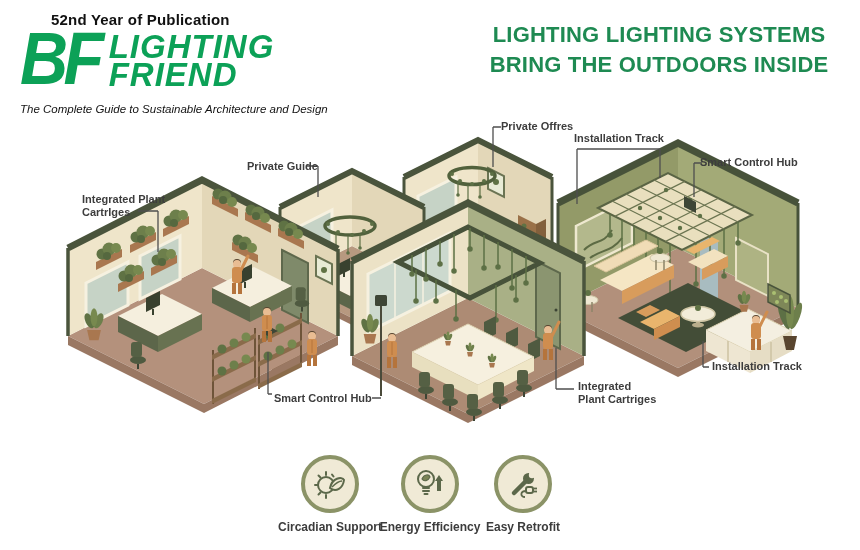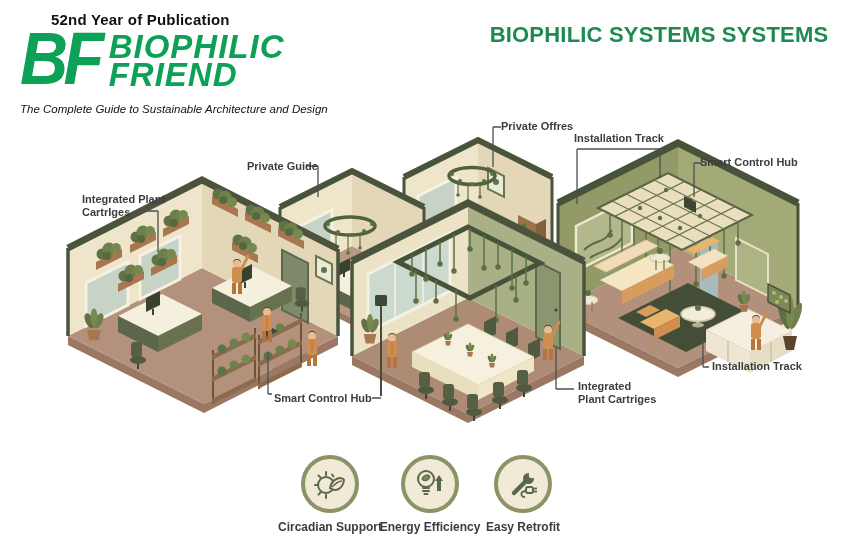--- a/index.html
+++ b/index.html
@@ -31,29 +31,30 @@
 </head>
 <body>
 
 <div class="page">
 
   <div class="masthead">
     <div class="issue-note">52nd Year of Publication</div>
     <div class="logo-row">
       <div class="bf">BF</div>
       <div class="names">
-        <div class="name-line">BIOPHILIC</div>
+        <div class="name-line">LIGHTING</div>
         <div class="name-line">FRIEND</div>
       </div>
     </div>
     <div class="tagline">The Complete Guide to Sustainable Architecture and Design</div>
   </div>
 
   <div class="headline">
-    <div>BIOPHILIC SYSTEMS SYSTEMS</div>
+    <div>LIGHTING LIGHTING SYSTEMS</div>
+    <div>BRING THE OUTDOORS INSIDE</div>
   </div>
 
   <svg class="scene" viewBox="0 0 860 550">
     <defs>
       <g id="pbl">
           <polygon points="0,0 26,-13 26,-5 0,8" fill="#a9774f"></polygon>
         <circle cx="6" cy="-8" r="5.5" fill="#5f7244"></circle>
           <circle cx="13" cy="-13" r="6.5" fill="#6d7f4b"></circle>
         <circle cx="20" cy="-14" r="5" fill="#77894f"></circle>
           <circle cx="11" cy="-6" r="4" fill="#55683f"></circle>

